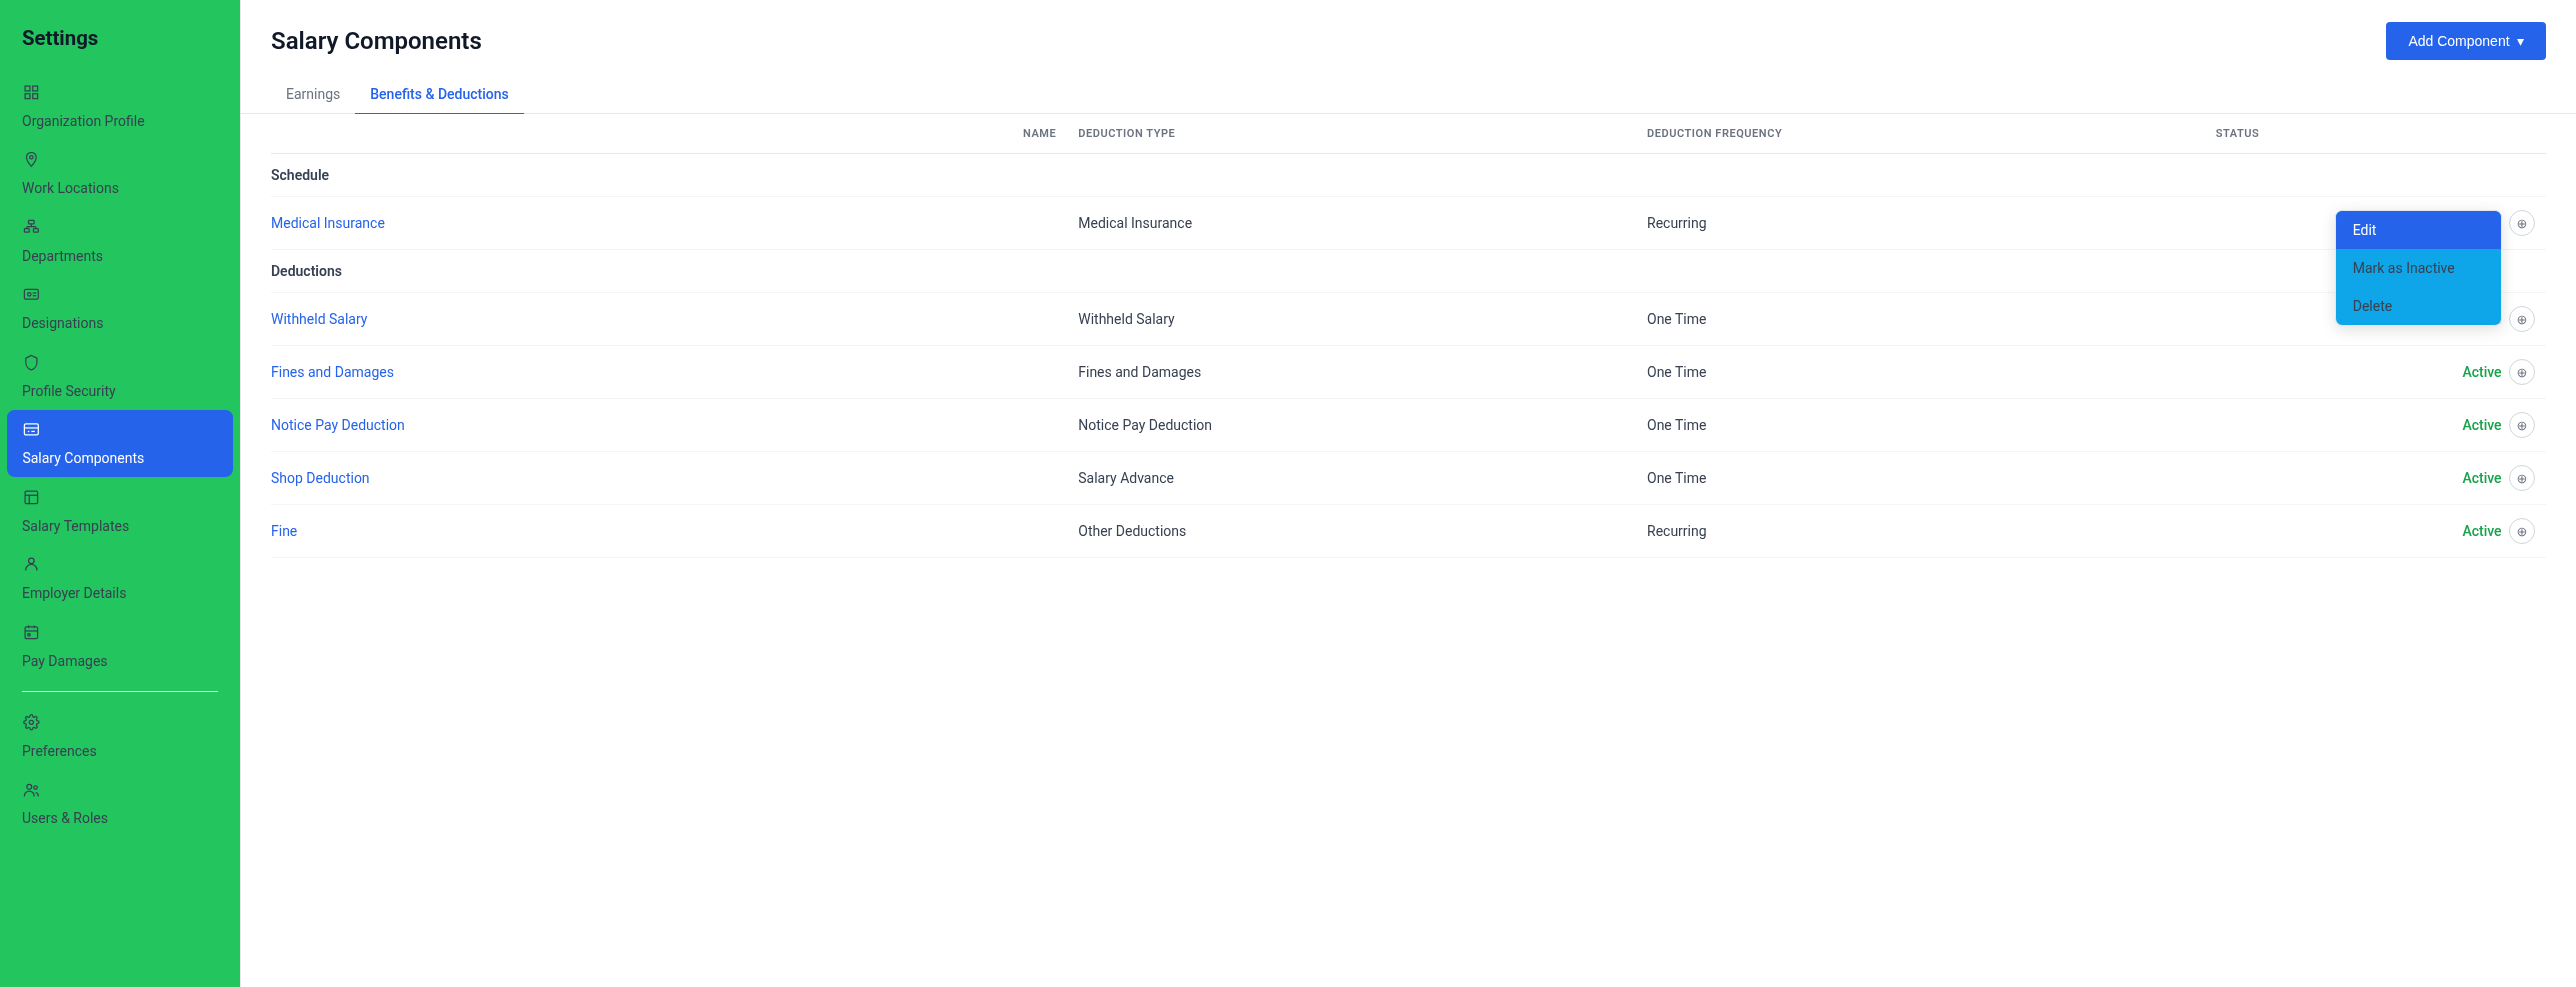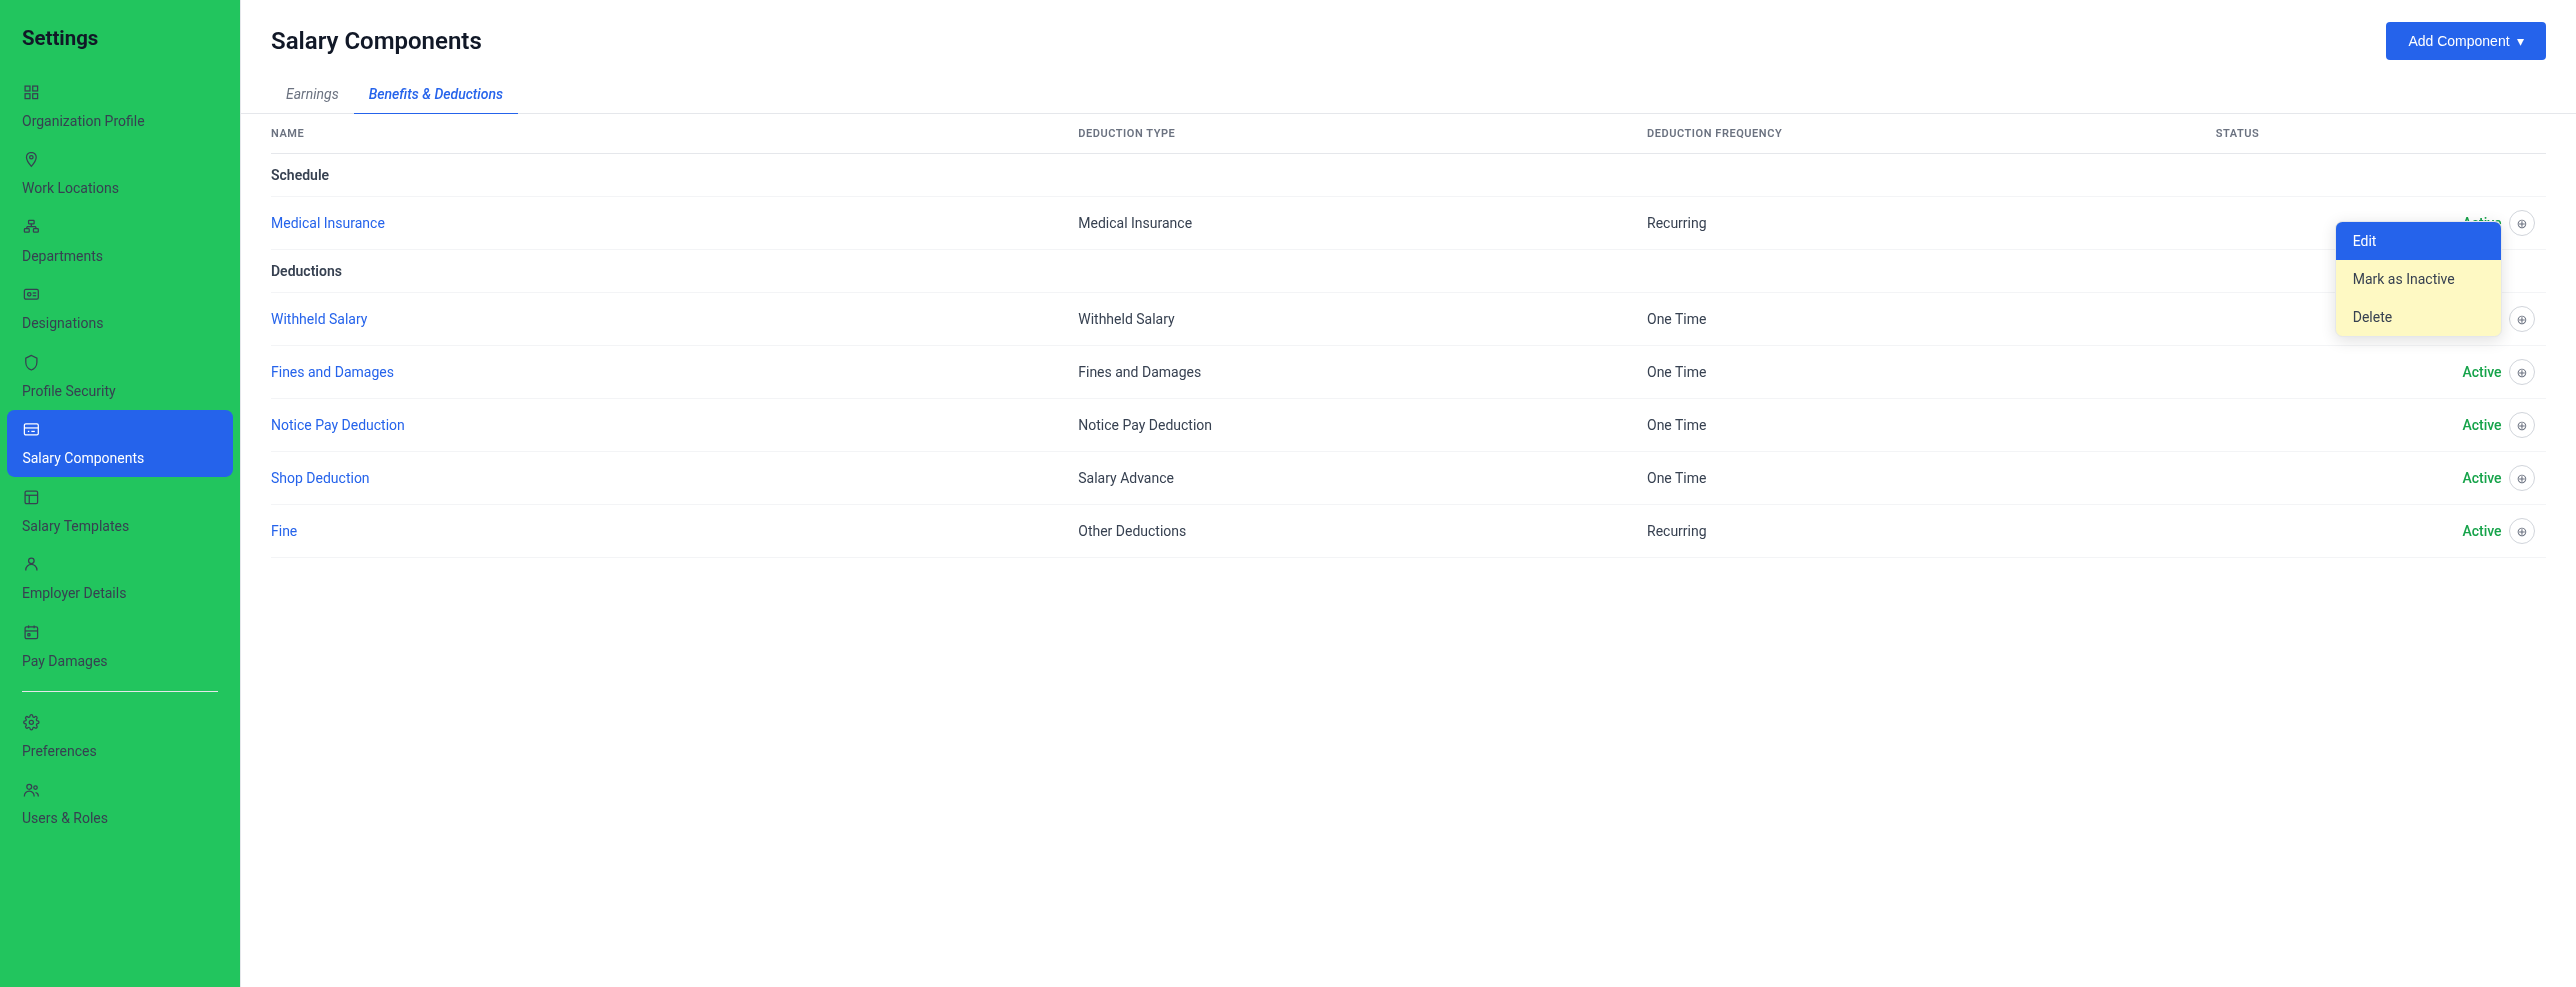--- a/index.html
+++ b/index.html
@@ -85,21 +85,20 @@
       align-items: center;
       gap: 7.4px;
     }
 
     
     .tabs {
       display: flex;
       padding: 0 30px;
       border-bottom: 0.9px solid #e5e7eb;
       gap: 0;
-      font-style: italic;
     }
     .tab {
       padding: 11px 15px;
       font-size: 14px;
       cursor: pointer;
       color: #6b7280;
       border-bottom: 1.9px solid transparent;
       margin-bottom: -0.9px;
     }
     .tab.active {
@@ -121,21 +120,21 @@
     .table th {
       text-align: left;
       font-size: 11px;
       font-weight: 600;
       color: #6b7280;
       letter-spacing: 0.05em;
       text-transform: uppercase;
       padding: 13px 11px;
       border-bottom: 0.9px solid #e5e7eb;
     }
-    .table th:first-child { padding-left: 0; }
+    .table th:first-child { padding-left: 0; text-align: right; }
     .section-header td {
       padding: 18.5px 0 7.4px 0;
       font-size: 14px;
       font-weight: 600;
       color: #111827;
     }
     .table td {
       padding: 13px 11px;
       font-size: 14px;
       color: #374151;
@@ -168,22 +167,22 @@
       align-items: center;
       justify-content: center;
       color: #6b7280;
       font-size: 13px;
     }
 
     
     .dropdown-menu {
       position: absolute;
       right: 33px;
-      top: 11px;
-      background: #fef9c3;
+      top: 0;
+      background: #0ea5e9;
       border: 0.9px solid #e5e7eb;
       border-radius: 7.4px;
       box-shadow: 0 3.7px 15px rgba(0,0,0,0.12);
       z-index: 100;
       min-width: 167px;
       overflow: hidden;
     }
     .dropdown-item {
       padding: 11px 16.7px;
       font-size: 14px;

